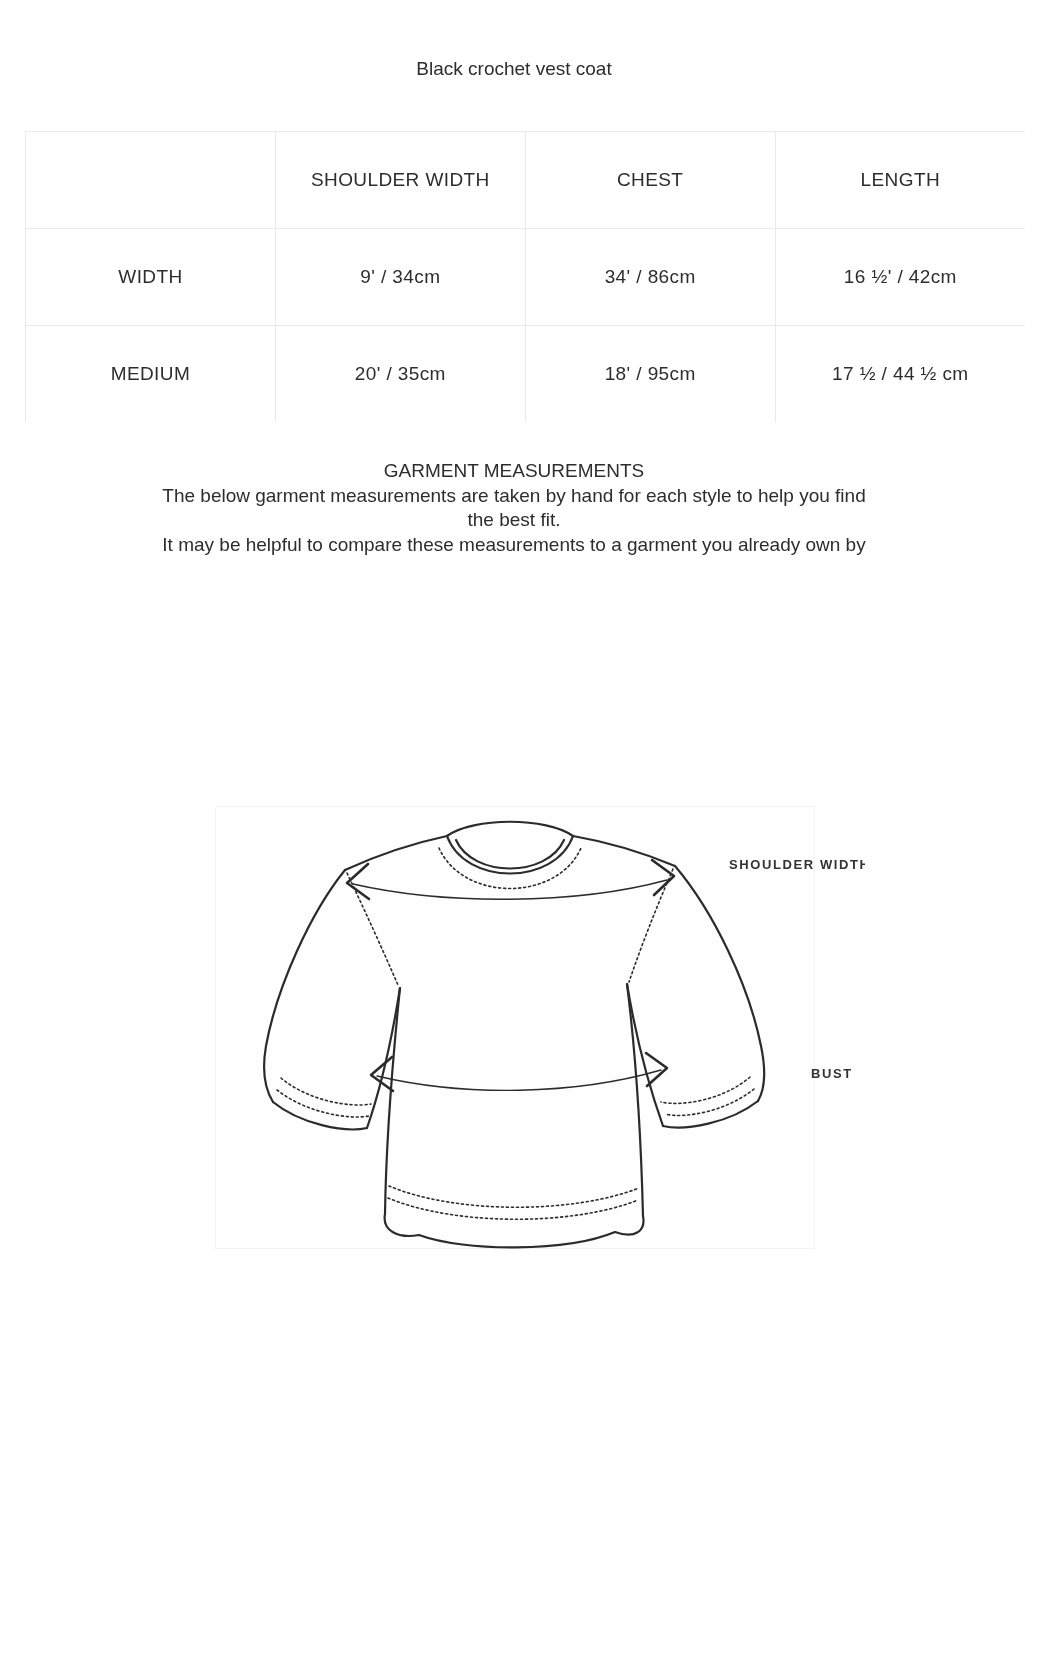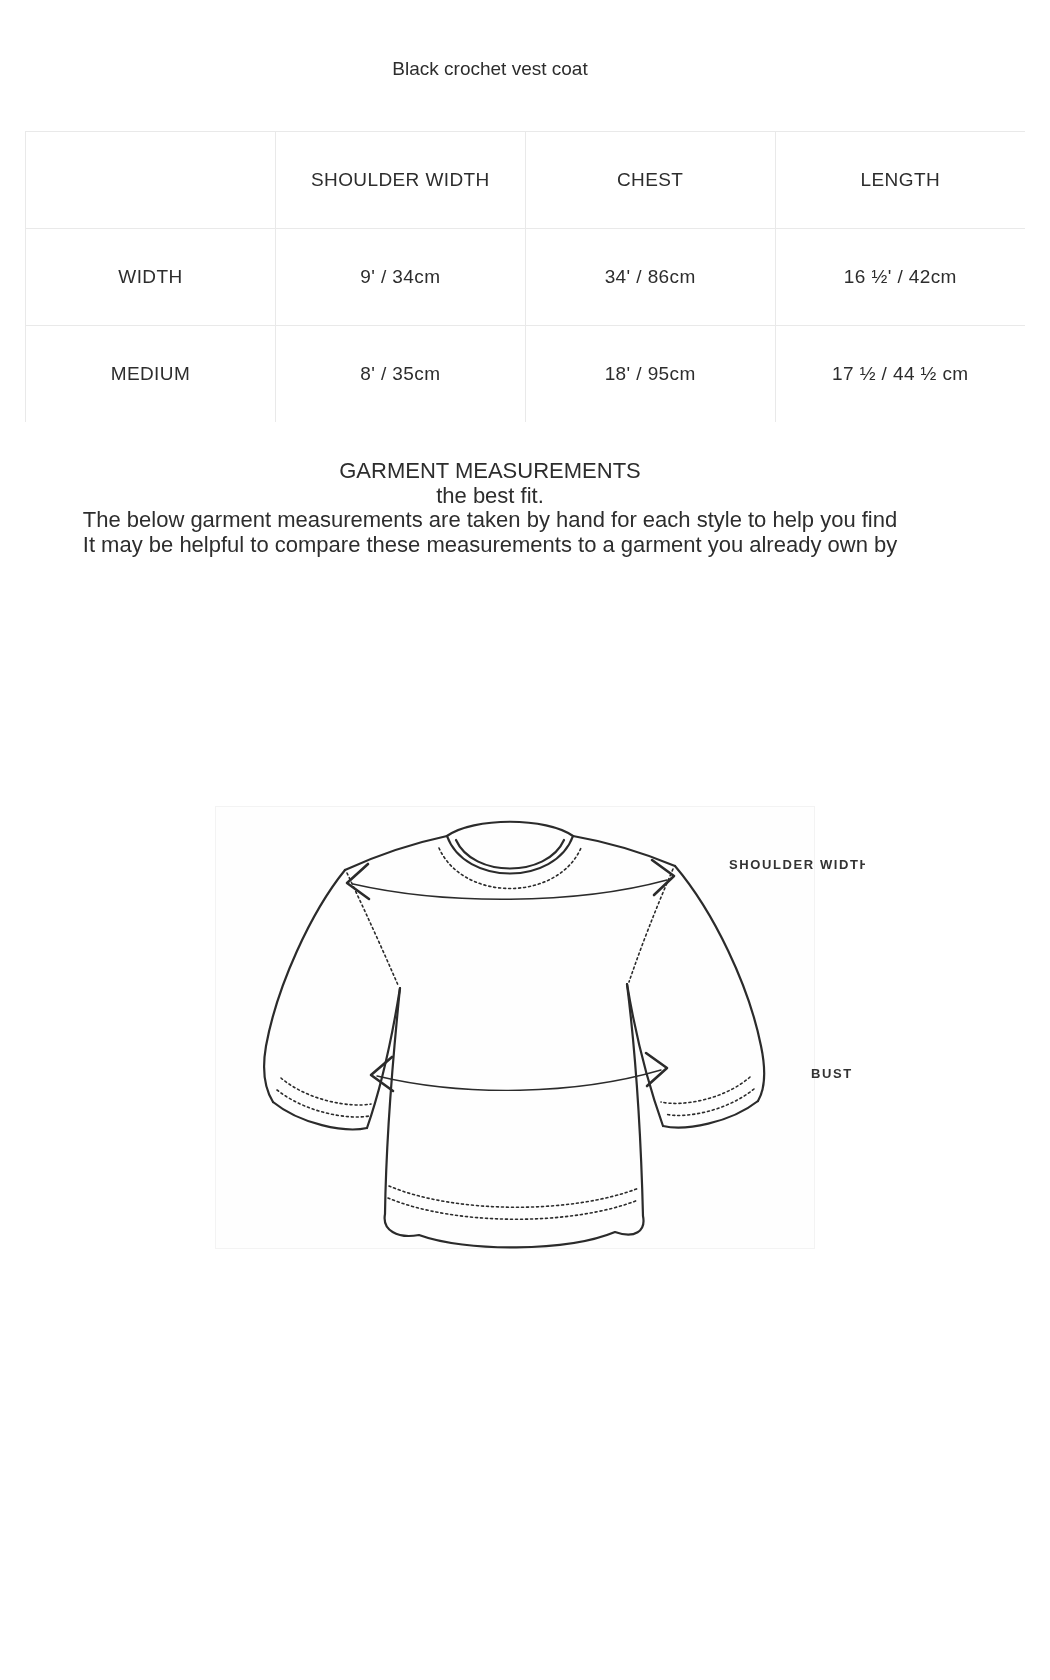--- a/index.html
+++ b/index.html
@@ -10,20 +10,21 @@
   body {
     width: 1050px;
     height: 1680px;
     overflow: hidden;
     font-family: "Liberation Sans", sans-serif;
     color: #2d2d2d;
     -webkit-font-smoothing: antialiased;
   }
   .text-col {
     width: 980px;
+    margin-left: 24px;
   }
   .page-title {
     margin: 0;
     padding-top: 56px;
     font-size: 19px;
     line-height: 26px;
     font-weight: 400;
     text-align: center;
   }
   .table-wrap {
@@ -44,21 +45,21 @@
     vertical-align: middle;
     font-size: 19px;
     font-weight: 400;
     letter-spacing: 0.4px;
     padding: 0;
     color: #2d2d2d;
   }
   .measurements {
     margin-top: 37px;
     text-align: center;
-    font-size: 22px;
+    font-size: 19px;
     line-height: 24.5px;
   }
   .m-line { white-space: nowrap; }
   .diagram {
     position: relative;
     margin: 249px 0 0 215px;
     width: 650px;
     height: 443px;
   }
   .diagram-frame {
@@ -105,33 +106,33 @@
       </thead>
       <tbody>
         <tr>
           <td>WIDTH</td>
           <td>9' / 34cm</td>
           <td>34' / 86cm</td>
           <td>16 ½' / 42cm</td>
         </tr>
         <tr>
           <td>MEDIUM</td>
-          <td>8' / 35cm</td>
+          <td>20' / 35cm</td>
           <td>18' / 95cm</td>
           <td>17 ½ / 44 ½ cm</td>
         </tr>
       </tbody>
     </table>
   </div>
 
   <div class="text-col">
     <section class="measurements">
       <div class="m-line">GARMENT MEASUREMENTS</div>
+      <div class="m-line">The below garment measurements are taken by hand for each style to help you find</div>
       <div class="m-line">the best fit.</div>
-      <div class="m-line">The below garment measurements are taken by hand for each style to help you find</div>
       <div class="m-line">It may be helpful to compare these measurements to a garment you already own by</div>
     </section>
   </div>
 
   <figure class="diagram">
     <div class="diagram-frame"></div>
     <svg width="650" height="443" viewBox="0 0 650 443">
       <g fill="none" stroke="#2b2b2b" stroke-width="2.2" stroke-linecap="round" stroke-linejoin="round">
 
         <path d="M 232,30 C 258,11 332,11 358,30"></path>

